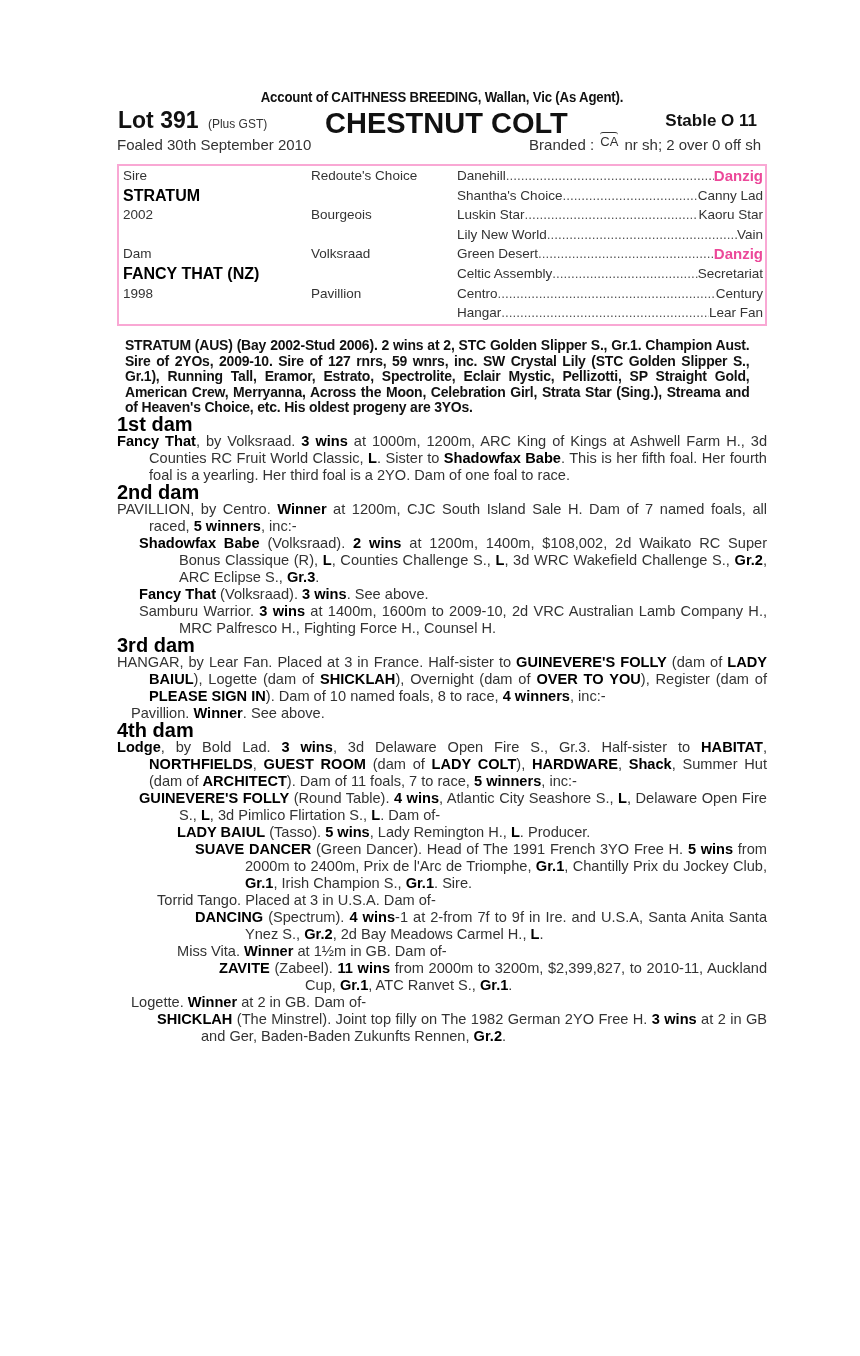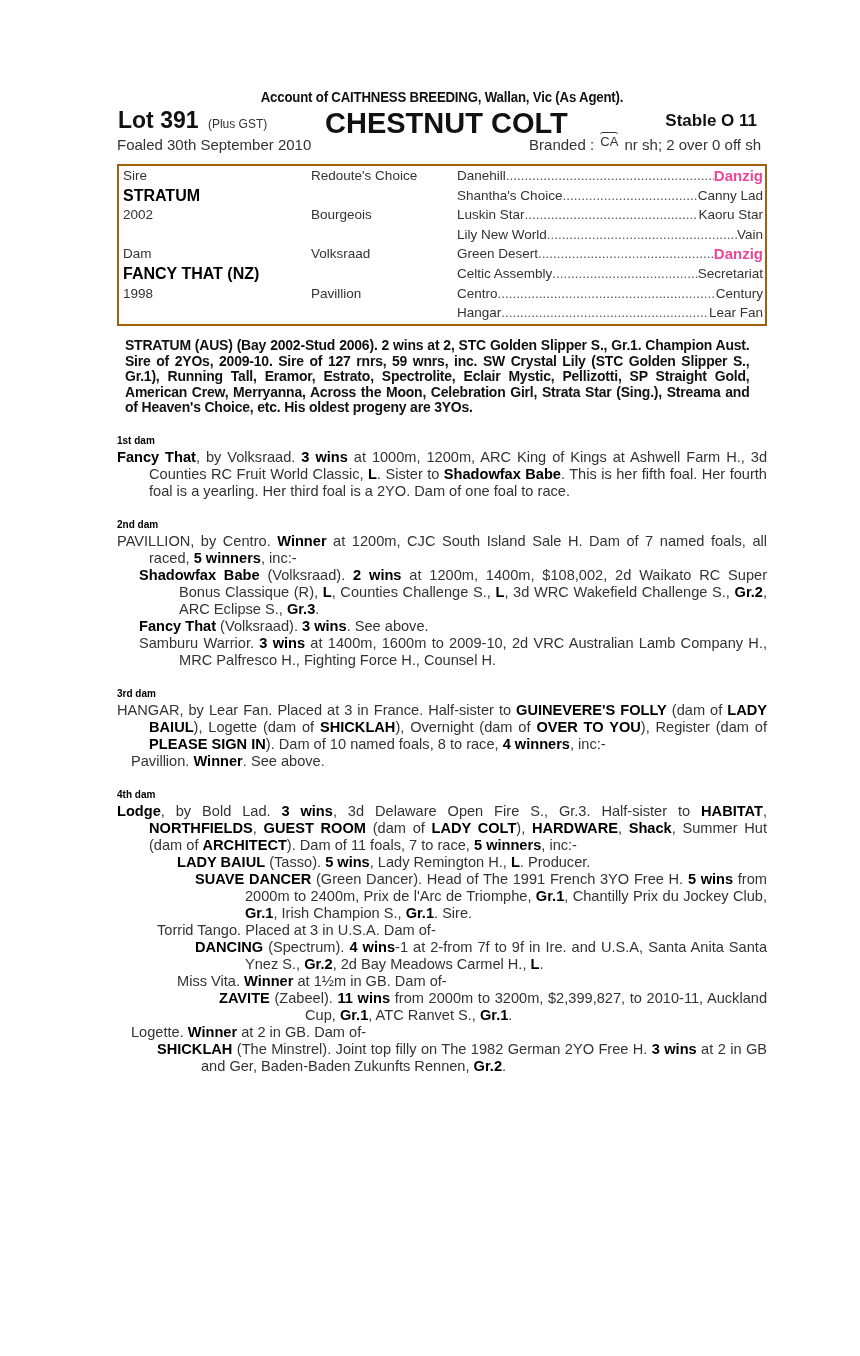--- a/index.html
+++ b/index.html
@@ -9,34 +9,34 @@
   .lotline { position:relative; height:26px; margin-top:2px; white-space:nowrap; }
   .lot { position:absolute; left:1px; top:0; font-weight:bold; font-size:23px; }
   .gst { font-weight:normal; font-size:12px; color:#333; margin-left:3px; }
   .colour { position:absolute; left:208px; top:0; font-weight:bold; font-size:29px; }
   .stable { position:absolute; right:10px; top:4px; font-weight:bold; font-size:17px; }
   .foaled-line { position:relative; height:22px; margin-top:3px; font-size:15px; color:#333; white-space:nowrap;text-decoration:underline; }
   .foaled { position:absolute; left:0; top:0; }
   .branded { position:absolute; right:6px; top:0; }
   .brand-mark { display:inline-block; position:relative; font-size:13px; margin:0 2px; top:-4px; }
   .brand-mark::before { content:""; position:absolute; left:0; right:0; top:-2px; height:2px; border-top:1px solid #333; border-radius:4px 4px 0 0; }
-  .pedigree { margin-top:6px; border:2px solid #a16207; width:646px; height:158px; position:relative; font-size:13.5px; color:#333; }
+  .pedigree { margin-top:6px; border:2px solid #f9a8d4; width:646px; height:158px; position:relative; font-size:13.5px; color:#333; }
   .pcol1 { position:absolute; left:4px; top:0; width:180px; }
   .pcol2 { position:absolute; left:192px; top:0; width:140px; }
   .pcol3 { position:absolute; left:338px; top:0; width:306px; }
   .prow { height:19.6px; line-height:19.6px; white-space:nowrap; }
   .pname { font-weight:bold; font-size:16px; color:#000; }
   .gg { display:flex; height:19.6px; line-height:19.6px; white-space:nowrap; }
   .gg .l { flex:0 0 auto; }
   .gg .dots { flex:1 1 auto; overflow:hidden; color:#555; letter-spacing:0px; }
   .gg .dots::before { content:"..................................................................................................................."; }
   .gg .r { flex:0 0 auto; }
   .gg .r.b { font-weight:bold; color:#ec4899; font-size:15px;text-align:right; }
   .sire-blurb { margin-top:12px; margin-left:8px; width:634px; font-weight:bold; font-size:14.2px; line-height:15.6px; color:#111; text-align:justify; text-align-last:left; transform:scaleX(0.985); transform-origin:left; letter-spacing:-0.2px; }
-  .dam-heading { font-weight:bold; font-size:10px; margin-top:16px; line-height:17px; color:#000; }
+  .dam-heading { font-weight:bold; font-size:20px; line-height:17px; color:#000; }
   .para { font-size:14.6px; line-height:17px; color:#333; text-align:justify; }
   .para b { color:#000; }
   .i0 { padding-left:32px; text-indent:-32px; }
   .i1 { padding-left:62px; text-indent:-40px; }
   .i2 { padding-left:84px; text-indent:-44px; }
   .i3 { padding-left:100px; text-indent:-40px; }
   .i4 { padding-left:128px; text-indent:-50px; }
   .i6 { padding-left:188px; text-indent:-86px; }
   .i2b { padding-left:64px; text-indent:-24px; }
   .i1b { padding-left:52px; text-indent:-38px; }
@@ -141,20 +141,21 @@
       <div class="para i1">Samburu Warrior. <b>3 wins</b> at 1400m, 1600m to 2009-10, 2d VRC Australian Lamb Company H., MRC Palfresco H., Fighting Force H., Counsel H.</div>
     </div>
     <div>
       <div class="dam-heading">3rd dam</div>
       <div class="para i0">HANGAR, by Lear Fan. Placed at 3 in France. Half-sister to <b>GUINEVERE'S FOLLY</b> (dam of <b>LADY BAIUL</b>), Logette (dam of <b>SHICKLAH</b>), Overnight (dam of <b>OVER TO YOU</b>), Register (dam of <b>PLEASE SIGN IN</b>). Dam of 10 named foals, 8 to race, <b>4 winners</b>, inc:-</div>
       <div class="para i1b">Pavillion. <b>Winner</b>. See above.</div>
     </div>
     <div>
       <div class="dam-heading">4th dam</div>
       <div class="para i0"><b>Lodge</b>, by Bold Lad. <b>3 wins</b>, 3d Delaware Open Fire S., Gr.3. Half-sister to <b>HABITAT</b>, <b>NORTHFIELDS</b>, <b>GUEST ROOM</b> (dam of <b>LADY COLT</b>), <b>HARDWARE</b>, <b>Shack</b>, Summer Hut (dam of <b>ARCHITECT</b>). Dam of 11 foals, 7 to race, <b>5 winners</b>, inc:-</div>
+      <div class="para i1"><b>GUINEVERE'S FOLLY</b> (Round Table). <b>4 wins</b>, Atlantic City Seashore S., <b>L</b>, Delaware Open Fire S., <b>L</b>, 3d Pimlico Flirtation S., <b>L</b>. Dam of-</div>
       <div class="para i3"><b>LADY BAIUL</b> (Tasso). <b>5 wins</b>, Lady Remington H., <b>L</b>. Producer.</div>
       <div class="para i4"><b>SUAVE DANCER</b> (Green Dancer). Head of The 1991 French 3YO Free H. <b>5 wins</b> from 2000m to 2400m, Prix de l'Arc de Triomphe, <b>Gr.1</b>, Chantilly Prix du Jockey Club, <b>Gr.1</b>, Irish Champion S., <b>Gr.1</b>. Sire.</div>
       <div class="para i2b">Torrid Tango. Placed at 3 in U.S.A. Dam of-</div>
       <div class="para i4"><b>DANCING</b> (Spectrum). <b>4 wins</b>-1 at 2-from 7f to 9f in Ire. and U.S.A, Santa Anita Santa Ynez S., <b>Gr.2</b>, 2d Bay Meadows Carmel H., <b>L</b>.</div>
       <div class="para i3">Miss Vita. <b>Winner</b> at 1½m in GB. Dam of-</div>
       <div class="para i6"><b>ZAVITE</b> (Zabeel). <b>11 wins</b> from 2000m to 3200m, $2,399,827, to 2010-11, Auckland Cup, <b>Gr.1</b>, ATC Ranvet S., <b>Gr.1</b>.</div>
       <div class="para i1b">Logette. <b>Winner</b> at 2 in GB. Dam of-</div>
       <div class="para i2"><b>SHICKLAH</b> (The Minstrel). Joint top filly on The 1982 German 2YO Free H. <b>3 wins</b> at 2 in GB and Ger, Baden-Baden Zukunfts Rennen, <b>Gr.2</b>.</div>
     </div>
   </div>

